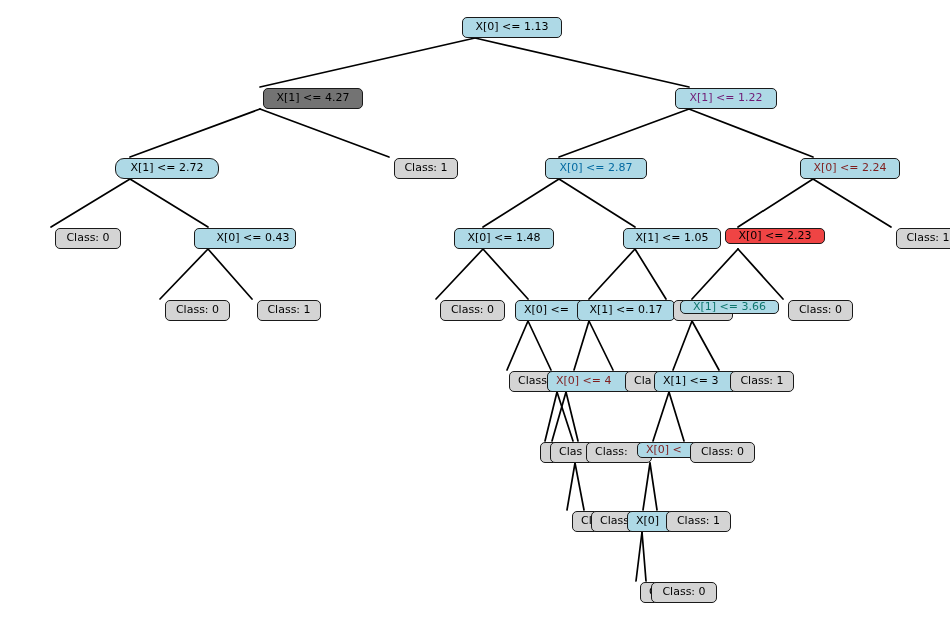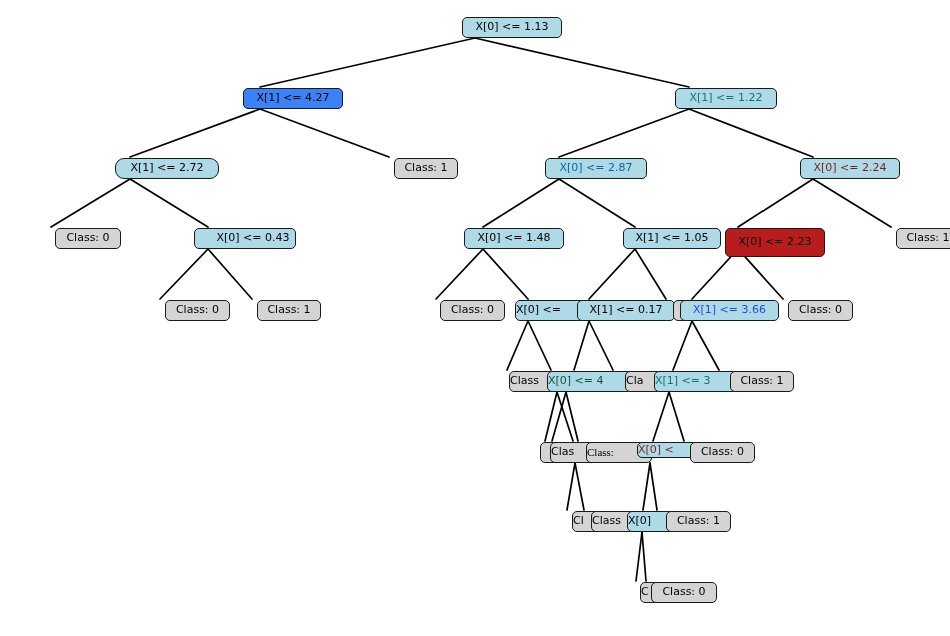--- a/index.html
+++ b/index.html
@@ -21,21 +21,21 @@
     font-size: 11px;
     line-height: 18px;
     color: #000000;
     display: flex;
     align-items: center;
     justify-content: center;
     white-space: nowrap;
     overflow: hidden;
     margin-left: 37px;
   }
-  .node.truncated { justify-content: flex-start; }
+  .node.truncated { justify-content: flex-start; padding-left: 8px; }
 </style>
 </head>
 <body>
 
 <div class="figure" style="width: 950px; height: 636px; background: rgb(255, 255, 255);">
   <svg id="tree-edges" width="950" height="636" xmlns="http://www.w3.org/2000/svg">
       <line x1="475" y1="38" x2="260" y2="87" stroke="#000000" stroke-width="1.7" stroke-linecap="round"></line>
       <line x1="475" y1="38" x2="689" y2="87" stroke="#000000" stroke-width="1.7" stroke-linecap="round"></line>
       <line x1="260" y1="109" x2="130" y2="157" stroke="#000000" stroke-width="1.7" stroke-linecap="round"></line>
       <line x1="260" y1="109" x2="389" y2="157" stroke="#000000" stroke-width="1.7" stroke-linecap="round"></line>
@@ -69,48 +69,48 @@
       <line x1="669" y1="392" x2="684" y2="441" stroke="#000000" stroke-width="1.7" stroke-linecap="round"></line>
       <line x1="575" y1="463" x2="567" y2="510" stroke="#000000" stroke-width="1.7" stroke-linecap="round"></line>
       <line x1="575" y1="463" x2="584" y2="510" stroke="#000000" stroke-width="1.7" stroke-linecap="round"></line>
       <line x1="650" y1="463" x2="643" y2="510" stroke="#000000" stroke-width="1.7" stroke-linecap="round"></line>
       <line x1="650" y1="463" x2="657" y2="510" stroke="#000000" stroke-width="1.7" stroke-linecap="round"></line>
       <line x1="642" y1="532" x2="636" y2="581" stroke="#000000" stroke-width="1.7" stroke-linecap="round"></line>
       <line x1="642" y1="532" x2="646" y2="581" stroke="#000000" stroke-width="1.7" stroke-linecap="round"></line>
     </svg>
   <div id="tree-nodes">
       <div class="node" style="left: 425px; top: 16.5px; width: 100px; height: 21px; background: rgb(174, 217, 230); border-color: rgb(26, 26, 26); color: rgb(0, 0, 0);">X[0] &lt;= 1.13</div>
-      <div class="node" style="left: 206px; top: 87.5px; width: 100px; height: 21px; background: #3b82f6; border-color: rgb(26, 26, 26); color: rgb(0, 0, 0);">X[1] &lt;= 4.27</div>
-      <div class="node" style="left: 638px; top: 87.5px; width: 102px; height: 21px; background: rgb(174, 217, 230); border-color: rgb(26, 26, 26); color: #0f766e;">X[1] &lt;= 1.22</div>
+      <div class="node" style="left: 226px; top: 87.5px; width: 100px; height: 21px; background: #737373; border-color: rgb(26, 26, 26); color: rgb(0, 0, 0);">X[1] &lt;= 4.27</div>
+      <div class="node" style="left: 638px; top: 87.5px; width: 102px; height: 21px; background: rgb(174, 217, 230); border-color: rgb(26, 26, 26); color: #701a75;">X[1] &lt;= 1.22</div>
       <div class="node" style="left: 78px; top: 157.5px; width: 104px; height: 21px; background: rgb(174, 217, 230); border-color: rgb(26, 26, 26); color: rgb(0, 0, 0); border-radius: 9px;">X[1] &lt;= 2.72</div>
       <div class="node" style="left: 357px; top: 157.5px; width: 64px; height: 21px; background: rgb(212, 212, 212); border-color: rgb(26, 26, 26); color: rgb(0, 0, 0);">Class: 1</div>
       <div class="node" style="left: 508px; top: 157.5px; width: 102px; height: 21px; background: rgb(174, 217, 230); border-color: rgb(26, 26, 26); color: #0369a1;">X[0] &lt;= 2.87</div>
       <div class="node" style="left: 763px; top: 157.5px; width: 100px; height: 21px; background: rgb(174, 217, 230); border-color: rgb(26, 26, 26); color: #7f1d1d;">X[0] &lt;= 2.24</div>
       <div class="node" style="left: 18px; top: 227.5px; width: 66px; height: 21px; background: rgb(212, 212, 212); border-color: rgb(26, 26, 26); color: rgb(0, 0, 0);">Class: 0</div>
       <div class="node" style="left: 157px; top: 227.5px; width: 102px; height: 21px; background: rgb(174, 217, 230); border-color: rgb(26, 26, 26); color: rgb(0, 0, 0); padding-left: 16px;">X[0] &lt;= 0.43</div>
-      <div class="node" style="left: 427px; top: 227.5px; width: 100px; height: 21px; background: rgb(174, 217, 230); border-color: rgb(26, 26, 26); color: rgb(0, 0, 0);">X[0] &lt;= 1.48</div>
+      <div class="node" style="left: 417px; top: 227.5px; width: 100px; height: 21px; background: rgb(174, 217, 230); border-color: rgb(26, 26, 26); color: rgb(0, 0, 0);">X[0] &lt;= 1.48</div>
       <div class="node" style="left: 586px; top: 227.5px; width: 98px; height: 21px; background: rgb(174, 217, 230); border-color: rgb(26, 26, 26); color: rgb(0, 0, 0);">X[1] &lt;= 1.05</div>
-      <div class="node" style="left: 688px; top: 227.5px; width: 100px; height: 29px; background: #b91c1c; border-color: rgb(26, 26, 26); color: rgb(0, 0, 0);">X[0] &lt;= 2.23</div>
+      <div class="node" style="left: 688px; top: 227.5px; width: 100px; height: 16px; background: #ef4444; border-color: rgb(26, 26, 26); color: rgb(0, 0, 0);">X[0] &lt;= 2.23</div>
       <div class="node" style="left: 859px; top: 227.5px; width: 64px; height: 21px; background: rgb(212, 212, 212); border-color: rgb(26, 26, 26); color: rgb(0, 0, 0);">Class: 1</div>
       <div class="node" style="left: 128px; top: 299.5px; width: 65px; height: 21px; background: rgb(212, 212, 212); border-color: rgb(26, 26, 26); color: rgb(0, 0, 0);">Class: 0</div>
       <div class="node" style="left: 220px; top: 299.5px; width: 64px; height: 21px; background: rgb(212, 212, 212); border-color: rgb(26, 26, 26); color: rgb(0, 0, 0);">Class: 1</div>
       <div class="node" style="left: 403px; top: 299.5px; width: 65px; height: 21px; background: rgb(212, 212, 212); border-color: rgb(26, 26, 26); color: rgb(0, 0, 0);">Class: 0</div>
       <div class="node truncated" style="left: 478px; top: 299.5px; width: 101px; height: 21px; background: rgb(174, 217, 230); border-color: rgb(26, 26, 26); color: rgb(0, 0, 0);">X[0] &lt;=</div>
       <div class="node" style="left: 540px; top: 299.5px; width: 98px; height: 21px; background: rgb(174, 217, 230); border-color: rgb(26, 26, 26); color: rgb(0, 0, 0);">X[1] &lt;= 0.17</div>
       <div class="node truncated" style="left: 636px; top: 299.5px; width: 60px; height: 21px; background: rgb(212, 212, 212); border-color: rgb(26, 26, 26); color: rgb(0, 0, 0);"></div>
-      <div class="node" style="left: 643px; top: 299.5px; width: 99px; height: 21px; background: rgb(174, 217, 230); border-color: rgb(26, 26, 26); color: #1d4ed8;">X[1] &lt;= 3.66</div>
+      <div class="node" style="left: 643px; top: 299.5px; width: 99px; height: 14px; background: rgb(174, 217, 230); border-color: rgb(26, 26, 26); color: #0f766e;">X[1] &lt;= 3.66</div>
       <div class="node" style="left: 751px; top: 299.5px; width: 65px; height: 21px; background: rgb(212, 212, 212); border-color: rgb(26, 26, 26); color: rgb(0, 0, 0);">Class: 0</div>
       <div class="node truncated" style="left: 472px; top: 370.5px; width: 66px; height: 21px; background: rgb(212, 212, 212); border-color: rgb(26, 26, 26); color: rgb(0, 0, 0);">Class</div>
-      <div class="node truncated" style="left: 510px; top: 370.5px; width: 100px; height: 21px; background: rgb(174, 217, 230); border-color: rgb(26, 26, 26); color: #14532d;">X[0] &lt;= 4</div>
+      <div class="node truncated" style="left: 510px; top: 370.5px; width: 100px; height: 21px; background: rgb(174, 217, 230); border-color: rgb(26, 26, 26); color: #7f1d1d;">X[0] &lt;= 4</div>
       <div class="node truncated" style="left: 588px; top: 370.5px; width: 65px; height: 21px; background: rgb(212, 212, 212); border-color: rgb(26, 26, 26); color: rgb(0, 0, 0);">Cla</div>
-      <div class="node truncated" style="left: 617px; top: 370.5px; width: 100px; height: 21px; background: rgb(174, 217, 230); border-color: rgb(26, 26, 26); color: #0f766e;">X[1] &lt;= 3</div>
+      <div class="node truncated" style="left: 617px; top: 370.5px; width: 100px; height: 21px; background: rgb(174, 217, 230); border-color: rgb(26, 26, 26); color: #000000;">X[1] &lt;= 3</div>
       <div class="node" style="left: 693px; top: 370.5px; width: 64px; height: 21px; background: rgb(212, 212, 212); border-color: rgb(26, 26, 26); color: rgb(0, 0, 0);">Class: 1</div>
       <div class="node truncated" style="left: 503px; top: 441.5px; width: 66px; height: 21px; background: rgb(212, 212, 212); border-color: rgb(26, 26, 26); color: rgb(0, 0, 0);"></div>
       <div class="node truncated" style="left: 513px; top: 441.5px; width: 66px; height: 21px; background: rgb(212, 212, 212); border-color: rgb(26, 26, 26); color: rgb(0, 0, 0);">Clas</div>
-      <div class="node truncated" style="left: 549px; top: 441.5px; width: 66px; height: 21px; background: rgb(212, 212, 212); border-color: rgb(26, 26, 26); color: rgb(0, 0, 0); font-family: Liberation Serif, serif;">Class:</div>
+      <div class="node truncated" style="left: 549px; top: 441.5px; width: 66px; height: 21px; background: rgb(212, 212, 212); border-color: rgb(26, 26, 26); color: rgb(0, 0, 0);">Class:</div>
       <div class="node truncated" style="left: 600px; top: 441.5px; width: 100px; height: 16px; background: rgb(174, 217, 230); border-color: rgb(26, 26, 26); color: #7f1d1d;">X[0] &lt;</div>
       <div class="node" style="left: 653px; top: 441.5px; width: 65px; height: 21px; background: rgb(212, 212, 212); border-color: rgb(26, 26, 26); color: rgb(0, 0, 0);">Class: 0</div>
       <div class="node truncated" style="left: 535px; top: 510.5px; width: 66px; height: 21px; background: rgb(212, 212, 212); border-color: rgb(26, 26, 26); color: rgb(0, 0, 0);">Cl</div>
       <div class="node truncated" style="left: 554px; top: 510.5px; width: 66px; height: 21px; background: rgb(212, 212, 212); border-color: rgb(26, 26, 26); color: rgb(0, 0, 0);">Class</div>
       <div class="node truncated" style="left: 590px; top: 510.5px; width: 100px; height: 21px; background: rgb(174, 217, 230); border-color: rgb(26, 26, 26); color: rgb(0, 0, 0);">X[0]</div>
       <div class="node" style="left: 629px; top: 510.5px; width: 65px; height: 21px; background: rgb(212, 212, 212); border-color: rgb(26, 26, 26); color: rgb(0, 0, 0);">Class: 1</div>
       <div class="node truncated" style="left: 603px; top: 581.5px; width: 66px; height: 21px; background: rgb(212, 212, 212); border-color: rgb(26, 26, 26); color: rgb(0, 0, 0);">C</div>
       <div class="node" style="left: 614px; top: 581.5px; width: 66px; height: 21px; background: rgb(212, 212, 212); border-color: rgb(26, 26, 26); color: rgb(0, 0, 0);">Class: 0</div>
     </div>
 </div>

